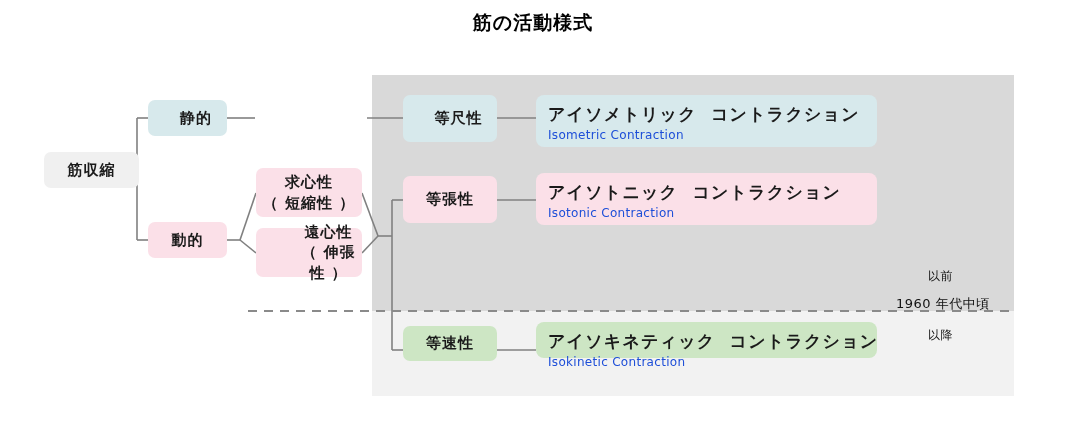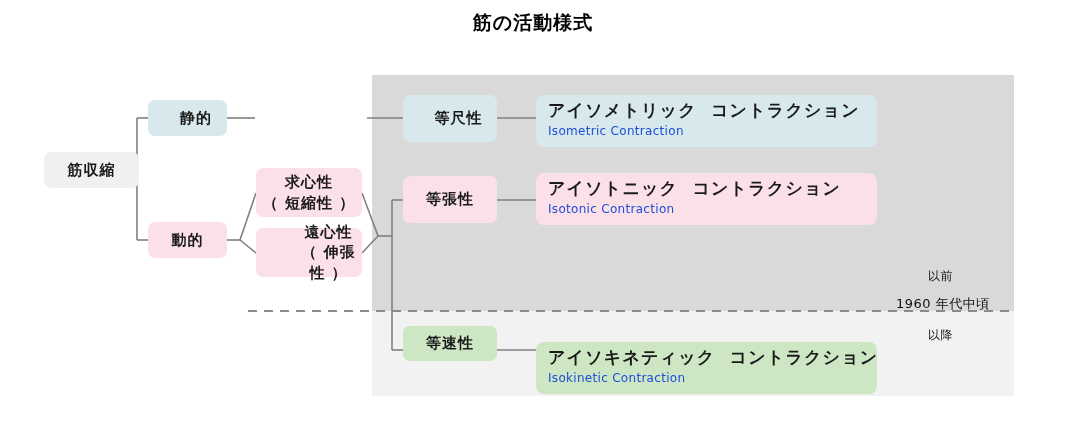--- a/index.html
+++ b/index.html
@@ -107,41 +107,41 @@
   #node-isokinetic-jp{ left: 403px; top: 326px; width: 94px; height: 35px; }
 
   
   .term {
     position: absolute;
     box-sizing: border-box;
     border-radius: 8px;
     padding: 9px 0 9px 12px;
     display: flex;
     flex-direction: column;
-    justify-content: flex-end;
+    justify-content: flex-start;
     align-items: flex-start;
     color: #1a1a1a;
   }
   .term .kana {
     font-size: 17px;
     font-weight: bold;
     letter-spacing: 1.2px;
     line-height: 1.25;
     white-space: pre;
   }
   .term .eng {
     font-size: 12px;
     font-weight: normal;
     color: #1d4ed8;
     letter-spacing: 0.3px;
     margin-top: 3px;
   }
   #term-isometric  { left: 536px; top: 95px;  width: 341px; height: 52px; }
   #term-isotonic   { left: 536px; top: 173px; width: 341px; height: 52px; }
-  #term-isokinetic { left: 536px; top: 322px; width: 341px; height: 52px; margin-top: 20px; }
+  #term-isokinetic { left: 536px; top: 322px; width: 341px; height: 36px; }
 
   
   .era {
     position: absolute;
     font-size: 12px;
     color: #111111;
     white-space: nowrap;
     letter-spacing: 0.5px;
   }
   #era-before { left: 928px; top: 268px; }

